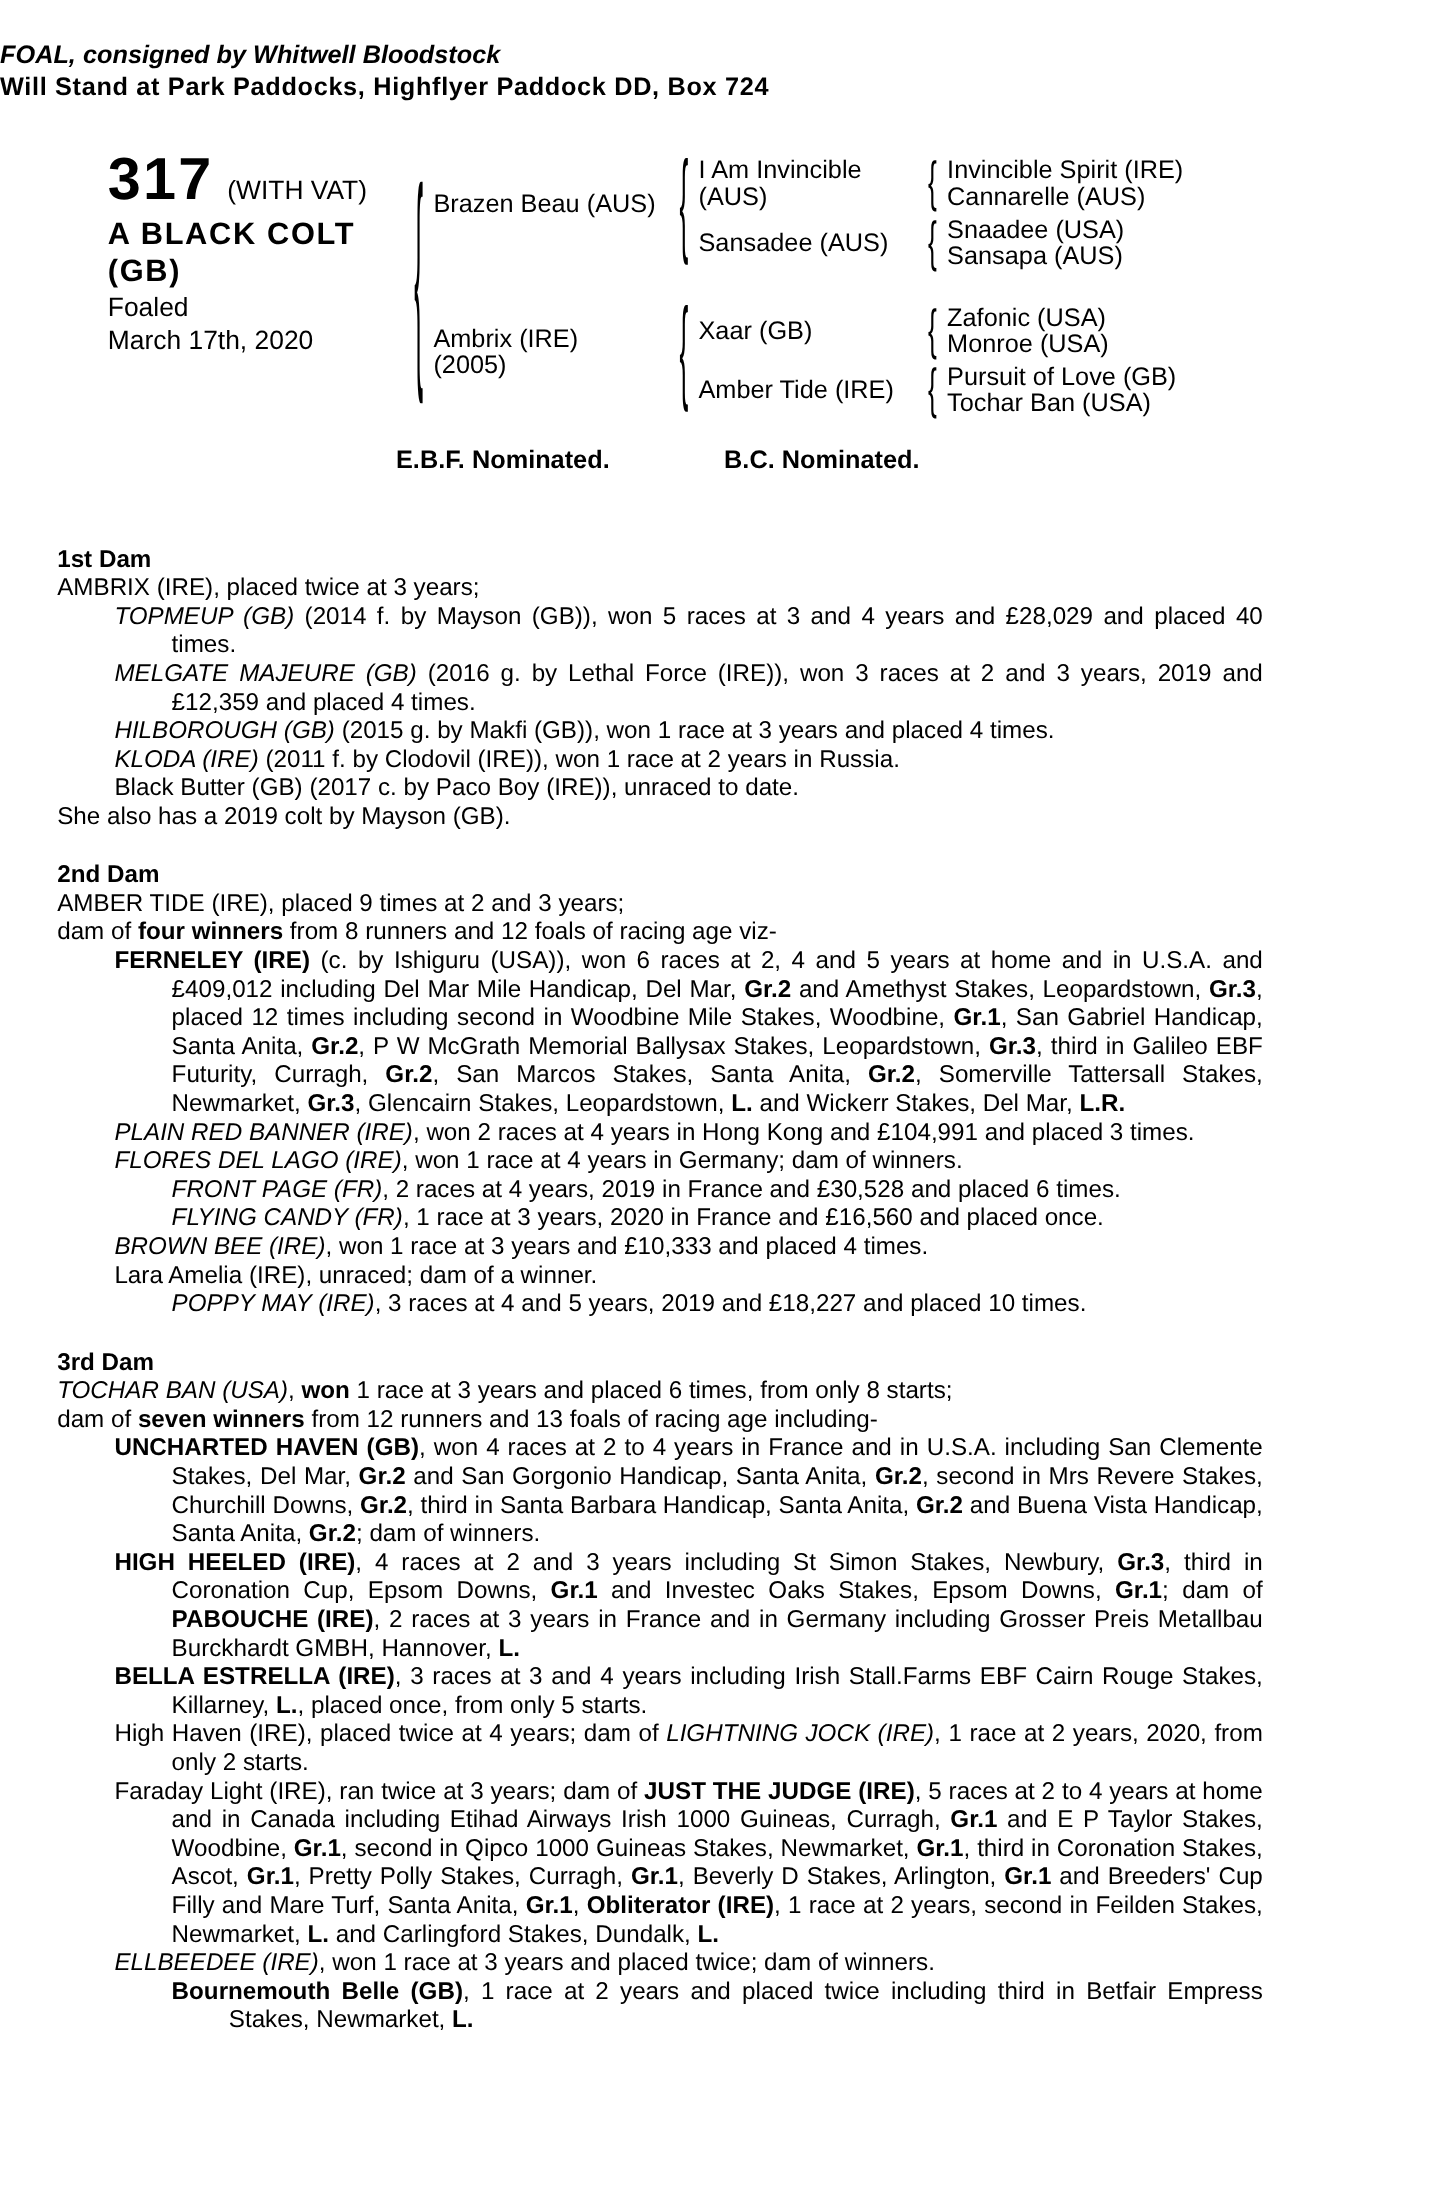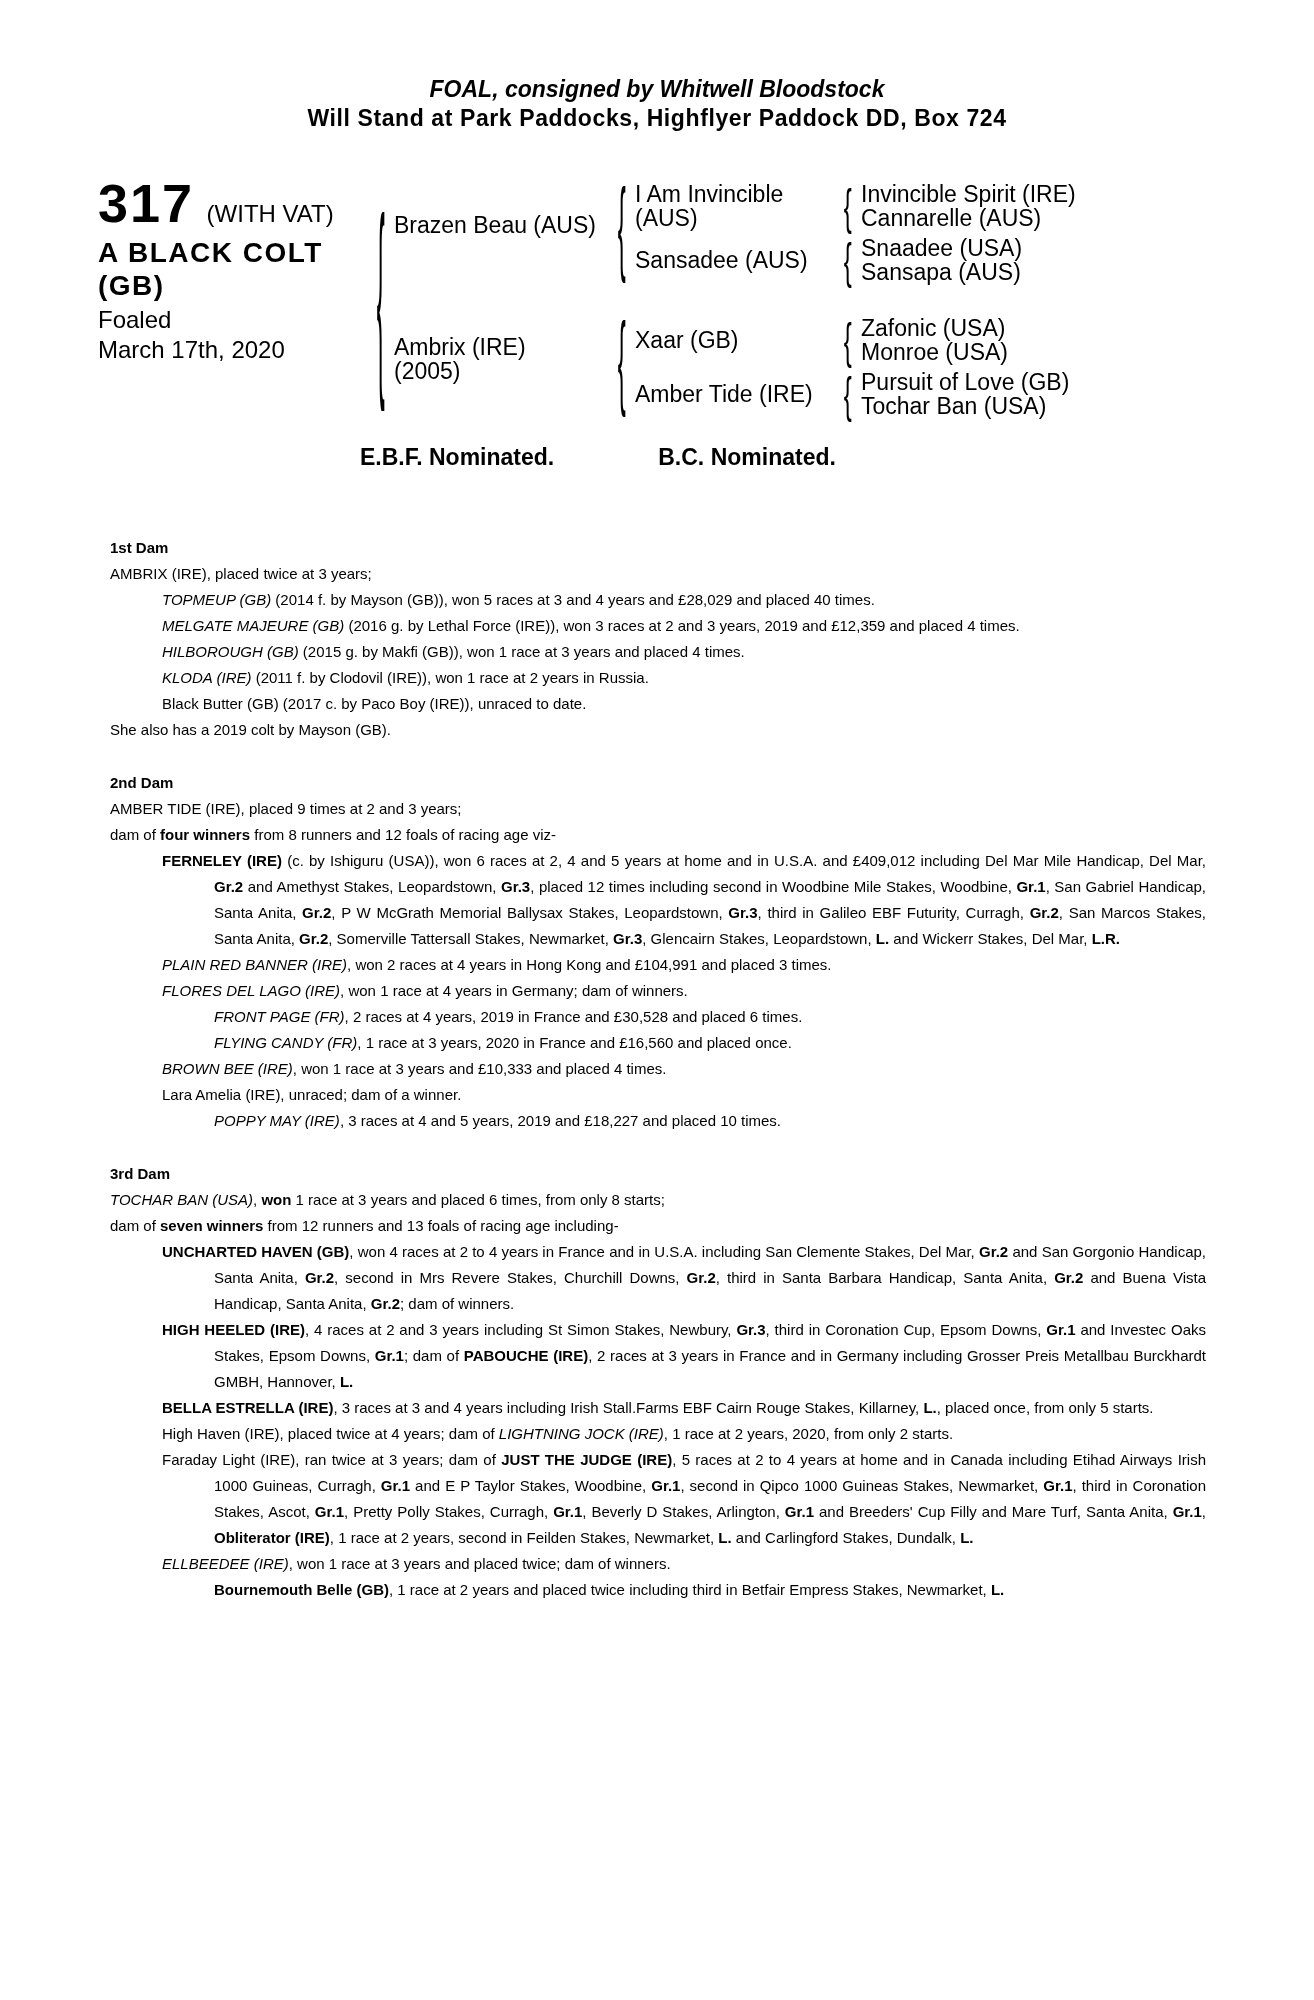--- a/index.html
+++ b/index.html
@@ -5,21 +5,21 @@
   html,body { margin:0; padding:0; background:#ffffff; }
   body {
     width:1314px; height:2000px; overflow:hidden;
     color:#000;
     font-family:"Liberation Sans", sans-serif;
     -webkit-font-smoothing:antialiased;
   }
   .page { position:relative; width:1314px; height:2000px; }
 
   
-  .head { text-align:center; padding-top:76px; }
+  .head { padding-top:36px; }
   .head .consign { font-style:italic; font-weight:bold; font-size:23px; line-height:27px; }
   .head .stand   { font-weight:bold; font-size:23px; line-height:27px; letter-spacing:0.6px; margin-top:2px; }
 
   
   .ped-area { display:flex; align-items:center; margin:34px 0 0 98px; }
   .lot-col { width:270px; flex:0 0 270px; align-self:flex-start; padding-top:10px; }
   .lot-num-line { white-space:nowrap; }
   .lot-num { font-size:54px; font-weight:bold; letter-spacing:2px; line-height:54px; }
   .vat { font-size:24px; margin-left:8px; }
   .colt { font-size:28px; font-weight:bold; letter-spacing:1.5px; line-height:33px; margin-top:6px; }
@@ -37,21 +37,21 @@
   .brace { flex:0 0 26px; width:26px; display:flex; align-items:center; justify-content:center; overflow:visible; }
   .brace > span { display:block; line-height:1; font-weight:400; }
   .b-pair > span { font-size:40px; transform:scale(0.60,1.25); }
   .b-mid  > span { font-size:40px; transform:scale(0.60,2.60); }
   .b-root > span { font-size:40px; transform:scale(0.60,5.40); }
 
   .nominations { display:flex; margin:26px 0 0 360px; column-gap:104px; }
   .nom { font-weight:bold; font-size:23px; }
 
   
-  .content { margin-left:110px; width:1096px; font-size:15px; line-height:26px; margin-top:64px; }
+  .content { margin-left:52px; width:1096px; font-size:22px; line-height:26px; margin-top:64px; }
   .dam-section + .dam-section { margin-top:27px; }
   .sec-title { font-weight:bold; }
   .para { margin:0; text-align:justify; }
   .ind0 { padding-left:0; }
   .ind1 { padding-left:104px; text-indent:-52px; }
   .ind2 { padding-left:156px; text-indent:-52px; }
   .b { font-weight:bold; }
   .i { font-style:italic; }
 </style>
 </head>

